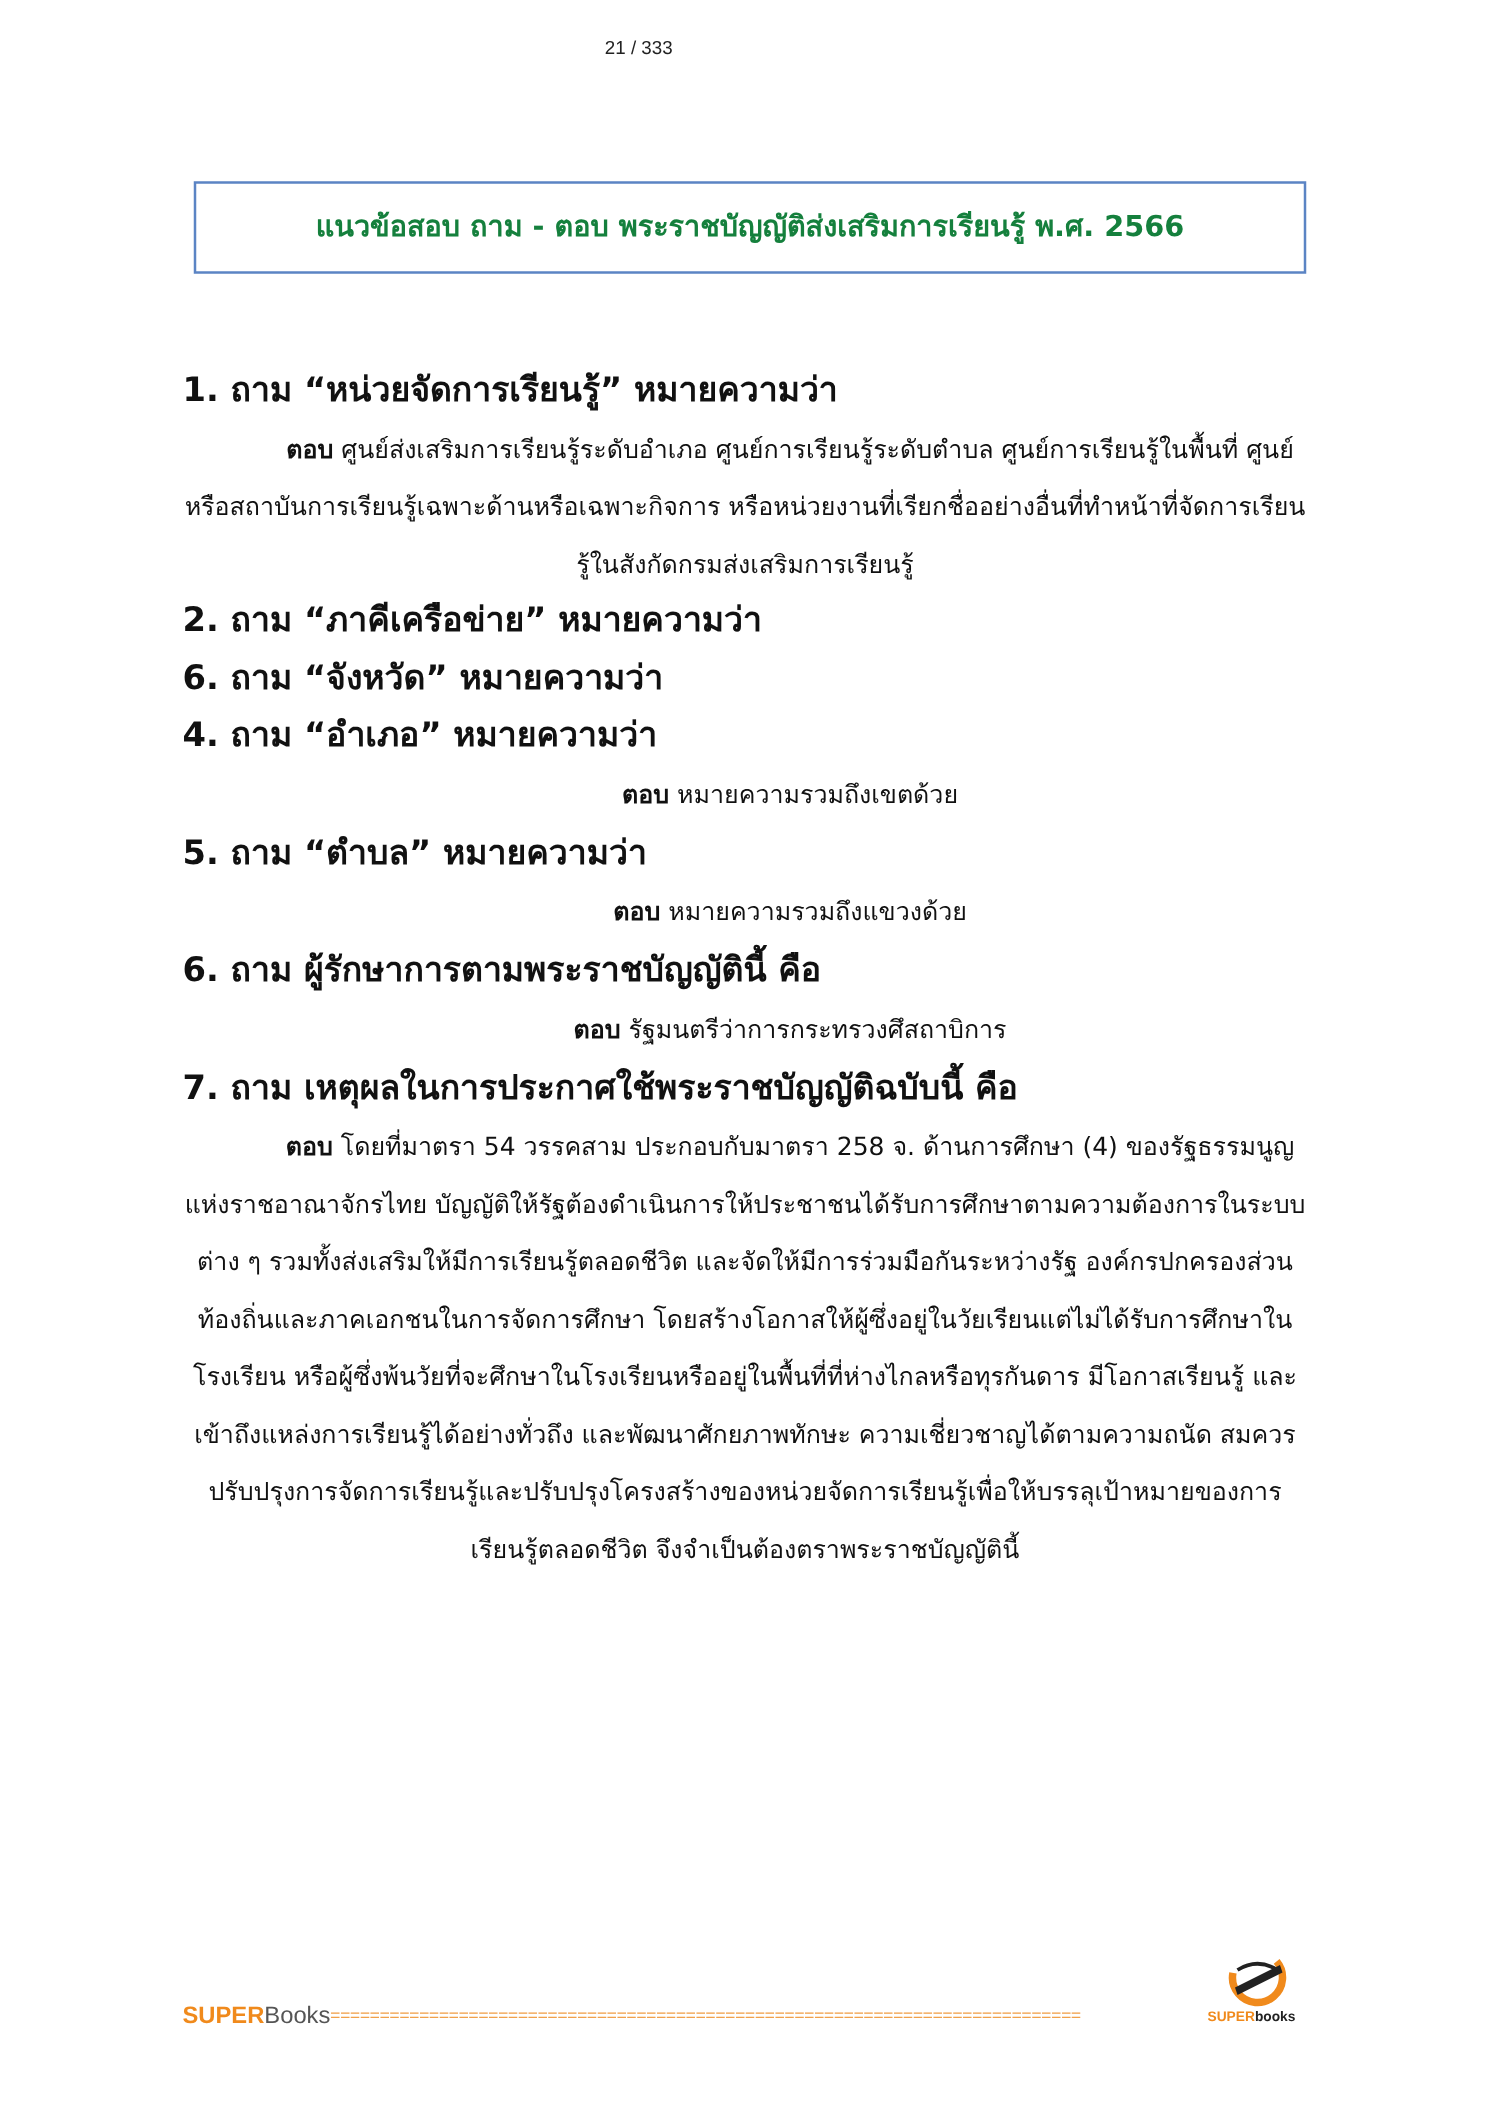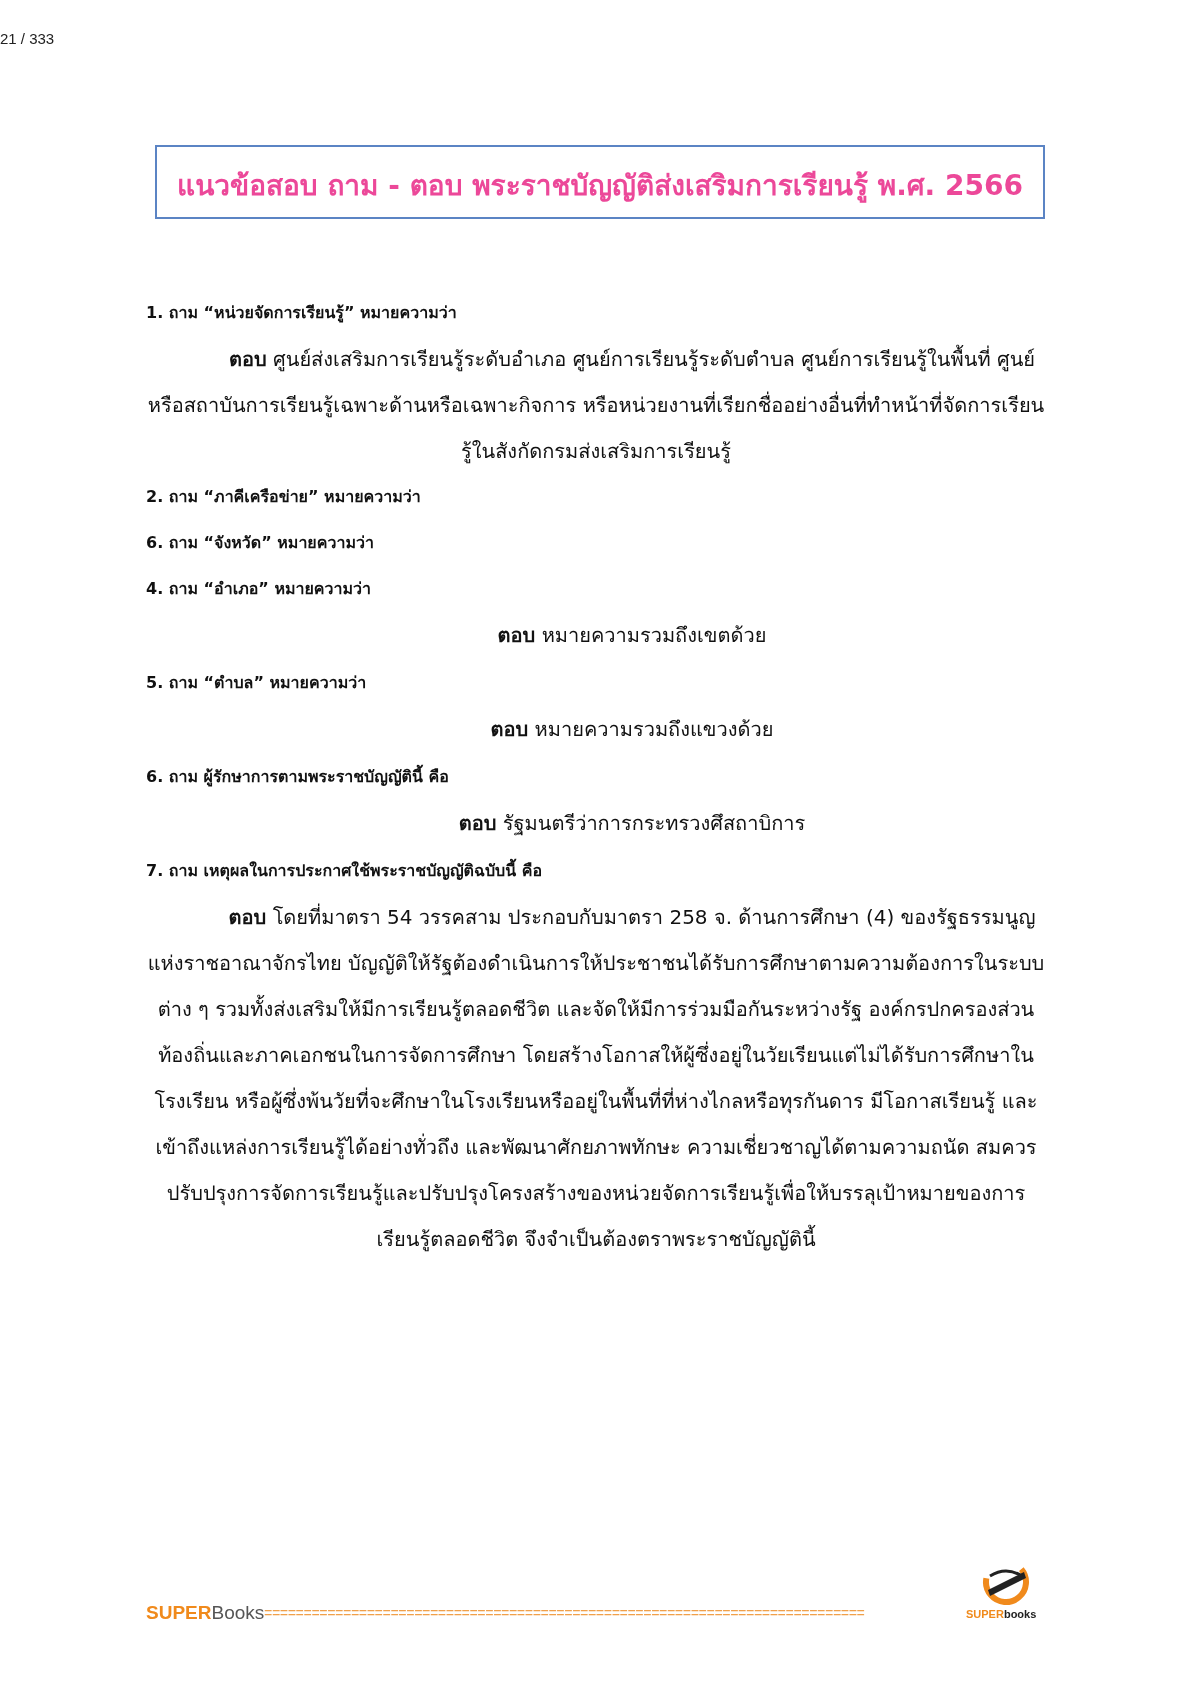--- a/index.html
+++ b/index.html
@@ -1,25 +1,25 @@
 <!DOCTYPE html>
 <html><head>
 <meta charset="utf-8">
 <style>
   html, body { margin: 0; padding: 0; background: #ffffff; }
   body { width: 1190px; height: 1683px; position: relative; overflow: hidden;
          font-family: "DejaVu Sans", "Liberation Sans", sans-serif; color: #111; }
-  .page-num { position: absolute; top: 30px; left: 0; width: 1022px; text-align: left;
+  .page-num { position: absolute; top: 30px; left: 0; width: 1022px; text-align: center;
               font-family: "Liberation Sans", sans-serif; font-size: 15px; color: #222; }
   .title-box { position: absolute; left: 155px; top: 145px; width: 890px; height: 74px;
                border: 2px solid #5b84c4; box-sizing: border-box;
                display: flex; align-items: flex-start; justify-content: center; }
-  .title-text { margin-top: 16px; font-size: 28px; font-weight: bold; color: #ec4899; }
+  .title-text { margin-top: 16px; font-size: 23px; font-weight: bold; color: #15803d; }
   .content { position: absolute; left: 146px; top: 298px; width: 900px; }
-  .q { font-size: 16px; font-weight: bold; line-height: 30px; margin: 0 0 16px 0; }
+  .q { font-size: 27px; font-weight: bold; line-height: 30px; margin: 0 0 16px 0; }
   .a { font-size: 20px; line-height: 46px; margin: -8px 0 8px 0; text-indent: 72px; text-align: center; }
   .a .lbl { font-weight: bold; }
   .a.single { margin-bottom: 10px; }
   .footer { position: absolute; left: 146px; top: 1590px; width: 900px; height: 40px; }
   .footer-brand { position: absolute; left: 0; top: 12px; font-family: "Liberation Sans", sans-serif;
                   font-size: 19px; }
   .footer-brand .super { color: #f08a1c; font-weight: bold; }
   .footer-brand .books { color: #555; }
   .footer-rule { position: absolute; left: 118px; top: 16px; width: 700px; color: #f0a04a;
                  font-family: "Liberation Mono", monospace; font-size: 14px; white-space: nowrap; overflow: hidden; letter-spacing: -0.5px; }

